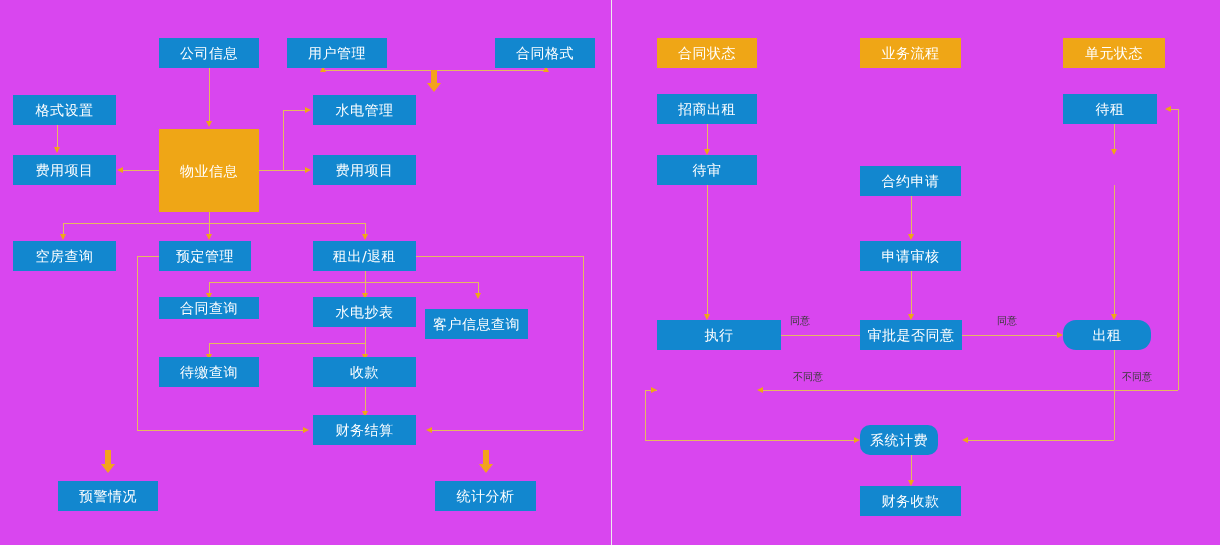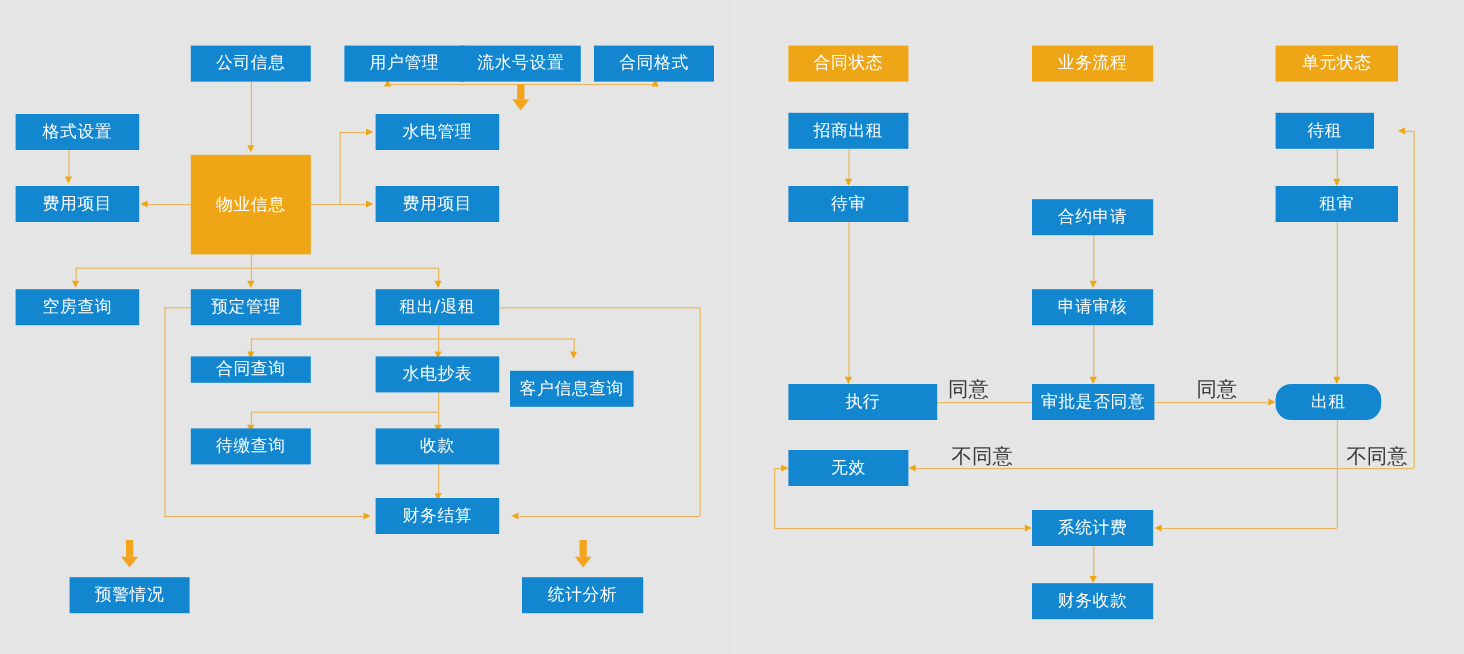--- a/index.html
+++ b/index.html
@@ -8,21 +8,21 @@
     padding: 0;
     background: #ffffff;
   }
   body {
     font-family: "DejaVu Sans", "Liberation Sans", sans-serif;
   }
   #canvas {
     position: relative;
     width: 1220px;
     height: 545px;
-    background: #e5e5e5;
+    background: #d946ef;
     overflow: hidden;
   }
   .panel-divider {
     position: absolute;
     top: 0;
     width: 1px;
     height: 545px;
     background: #ececec;
   }
   .node {
@@ -40,27 +40,26 @@
     user-select: none;
   }
   .node.blue { background: #1287cf; }
   .node.orange { background: #efa616; }
   .node.big-orange {
     background: #efa616;
     font-size: 14px;
   }
   .edge-label {
     position: absolute;
-    font-size: 17px;
+    font-size: 10px;
     color: #3a3a3a;
     white-space: nowrap;
     z-index: 6;
     line-height: 1;
     user-select: none;
-    font-family: Liberation Serif, serif;
   }
   .lineh {
     position: absolute;
     height: 1px;
     background: #e6b961;
     z-index: 2;
   }
   .linev {
     position: absolute;
     width: 1px;
@@ -116,21 +115,20 @@
 </style>
 </head>
 <body>
 
 <div id="canvas">
 
   <div class="panel-divider" style="left:611px;"></div>
 
   <div class="node blue" style="left:159px; top:38px; width:100px; height:30px;">公司信息</div>
   <div class="node blue" style="left:287px; top:38px; width:100px; height:30px;">用户管理</div>
-  <div class="node blue" style="left:384px; top:38px; width:100px; height:30px;">流水号设置</div>
   <div class="node blue" style="left:495px; top:38px; width:100px; height:30px;">合同格式</div>
 
   <div class="lineh" style="left:323px; top:70px; width:223px;"></div>
   <div class="linev" style="left:323px; top:68px; height:4px;"></div>
   <div class="arrow up" style="left:319.5px; top:66px;"></div>
   <div class="linev" style="left:546px; top:68px; height:4px;"></div>
   <div class="arrow up" style="left:542.5px; top:66px;"></div>
 
   <div class="fat-arrow" style="left:427px; top:70px; width:14px; height:22px;">
     <div class="shaft" style="height:13px;"></div>
@@ -230,21 +228,20 @@
   <div class="node blue" style="left:657px; top:94px; width:100px; height:30px;">招商出租</div>
   <div class="linev" style="left:707px; top:124px; height:25px;"></div>
   <div class="arrow down" style="left:703.5px; top:149px;"></div>
 
   <div class="node blue" style="left:657px; top:155px; width:100px; height:30px;">待审</div>
   <div class="linev" style="left:707px; top:185px; height:129px;"></div>
   <div class="arrow down" style="left:703.5px; top:314px;"></div>
 
   <div class="node blue" style="left:657px; top:320px; width:124px; height:30px;">执行</div>
 
-  <div class="node blue" style="left:657px; top:375px; width:100px; height:30px;">无效</div>
 
   <div class="node blue" style="left:860px; top:155px; width:101px; height:30px;margin-top:11px;">合约申请</div>
   <div class="linev" style="left:911px; top:185px; height:49px;"></div>
   <div class="arrow down" style="left:907.5px; top:234px;"></div>
 
   <div class="node blue" style="left:860px; top:241px; width:101px; height:30px;">申请审核</div>
   <div class="linev" style="left:911px; top:271px; height:43px;"></div>
   <div class="arrow down" style="left:907.5px; top:314px;"></div>
 
   <div class="node blue" style="left:860px; top:320px; width:102px; height:30px;">审批是否同意</div>
@@ -261,37 +258,36 @@
   <div class="arrow left" style="left:757px; top:386.5px;"></div>
   <div class="edge-label" style="left:793px; top:372px;">不同意</div>
   <div class="edge-label" style="left:1122px; top:372px;">不同意</div>
 
   <div class="lineh" style="left:645px; top:390px; width:12px;"></div>
   <div class="arrow right" style="left:651px; top:386.5px;"></div>
   <div class="linev" style="left:645px; top:390px; height:50px;"></div>
   <div class="lineh" style="left:645px; top:440px; width:209px;"></div>
   <div class="arrow right" style="left:854px; top:436.5px;"></div>
 
-  <div class="node blue" style="left:1063px; top:94px; width:82px; height:30px;">待租</div>
+  <div class="node blue" style="left:1063px; top:94px; width:94px; height:30px;">待租</div>
   <div class="linev" style="left:1114px; top:124px; height:25px;"></div>
   <div class="arrow down" style="left:1110.5px; top:149px;"></div>
 
-  <div class="node blue" style="left:1063px; top:155px; width:102px; height:30px;">租审</div>
   <div class="linev" style="left:1114px; top:185px; height:129px;"></div>
   <div class="arrow down" style="left:1110.5px; top:314px;"></div>
 
   <div class="node blue" style="left:1063px; top:320px; width:88px; height:30px;border-radius:13px;">出租</div>
 
   <div class="linev" style="left:1114px; top:350px; height:90px;"></div>
   <div class="lineh" style="left:968px; top:440px; width:146px;"></div>
   <div class="arrow left" style="left:962px; top:436.5px;"></div>
 
   <div class="linev" style="left:1178px; top:109px; height:281px;"></div>
   <div class="lineh" style="left:1171px; top:109px; width:7px;"></div>
   <div class="arrow left" style="left:1165px; top:105.5px;"></div>
 
-  <div class="node blue" style="left:860px; top:425px; width:101px; height:30px;">系统计费</div>
+  <div class="node blue" style="left:860px; top:425px; width:78px; height:30px;border-radius:10px;">系统计费</div>
   <div class="linev" style="left:911px; top:455px; height:25px;"></div>
   <div class="arrow down" style="left:907.5px; top:480px;"></div>
 
   <div class="node blue" style="left:860px; top:486px; width:101px; height:30px;">财务收款</div>
 
 </div>
 
 </body></html>

